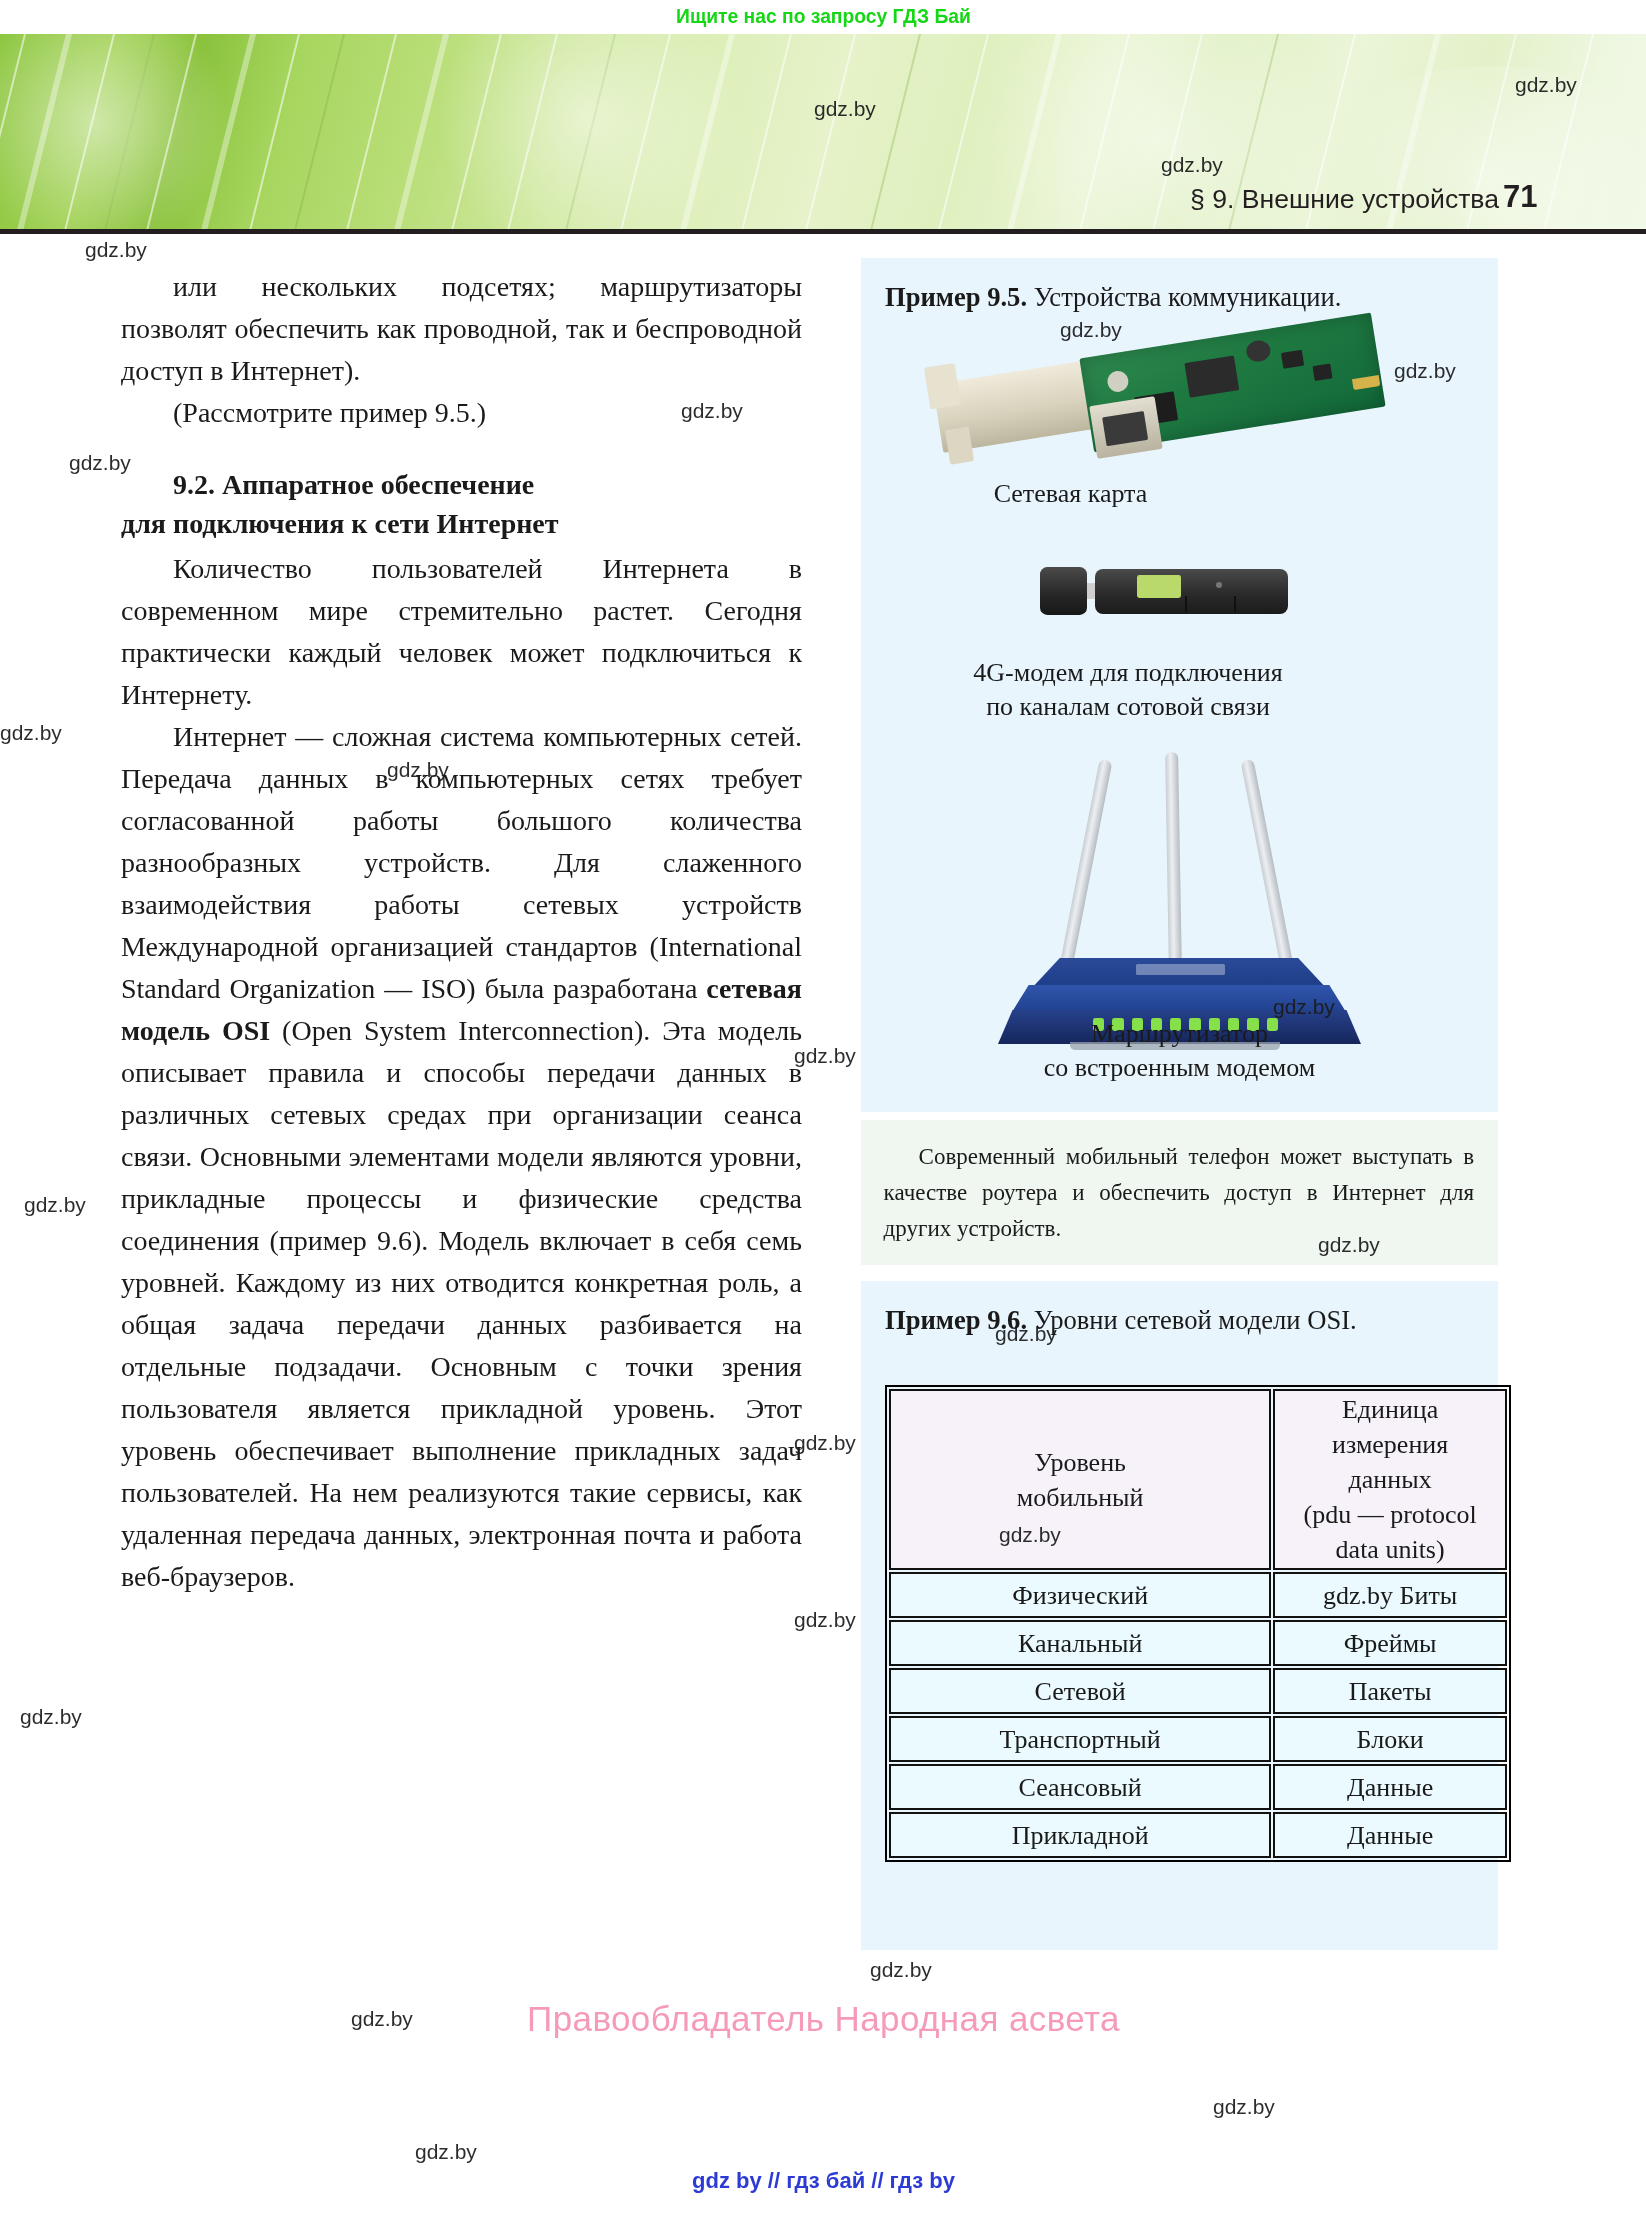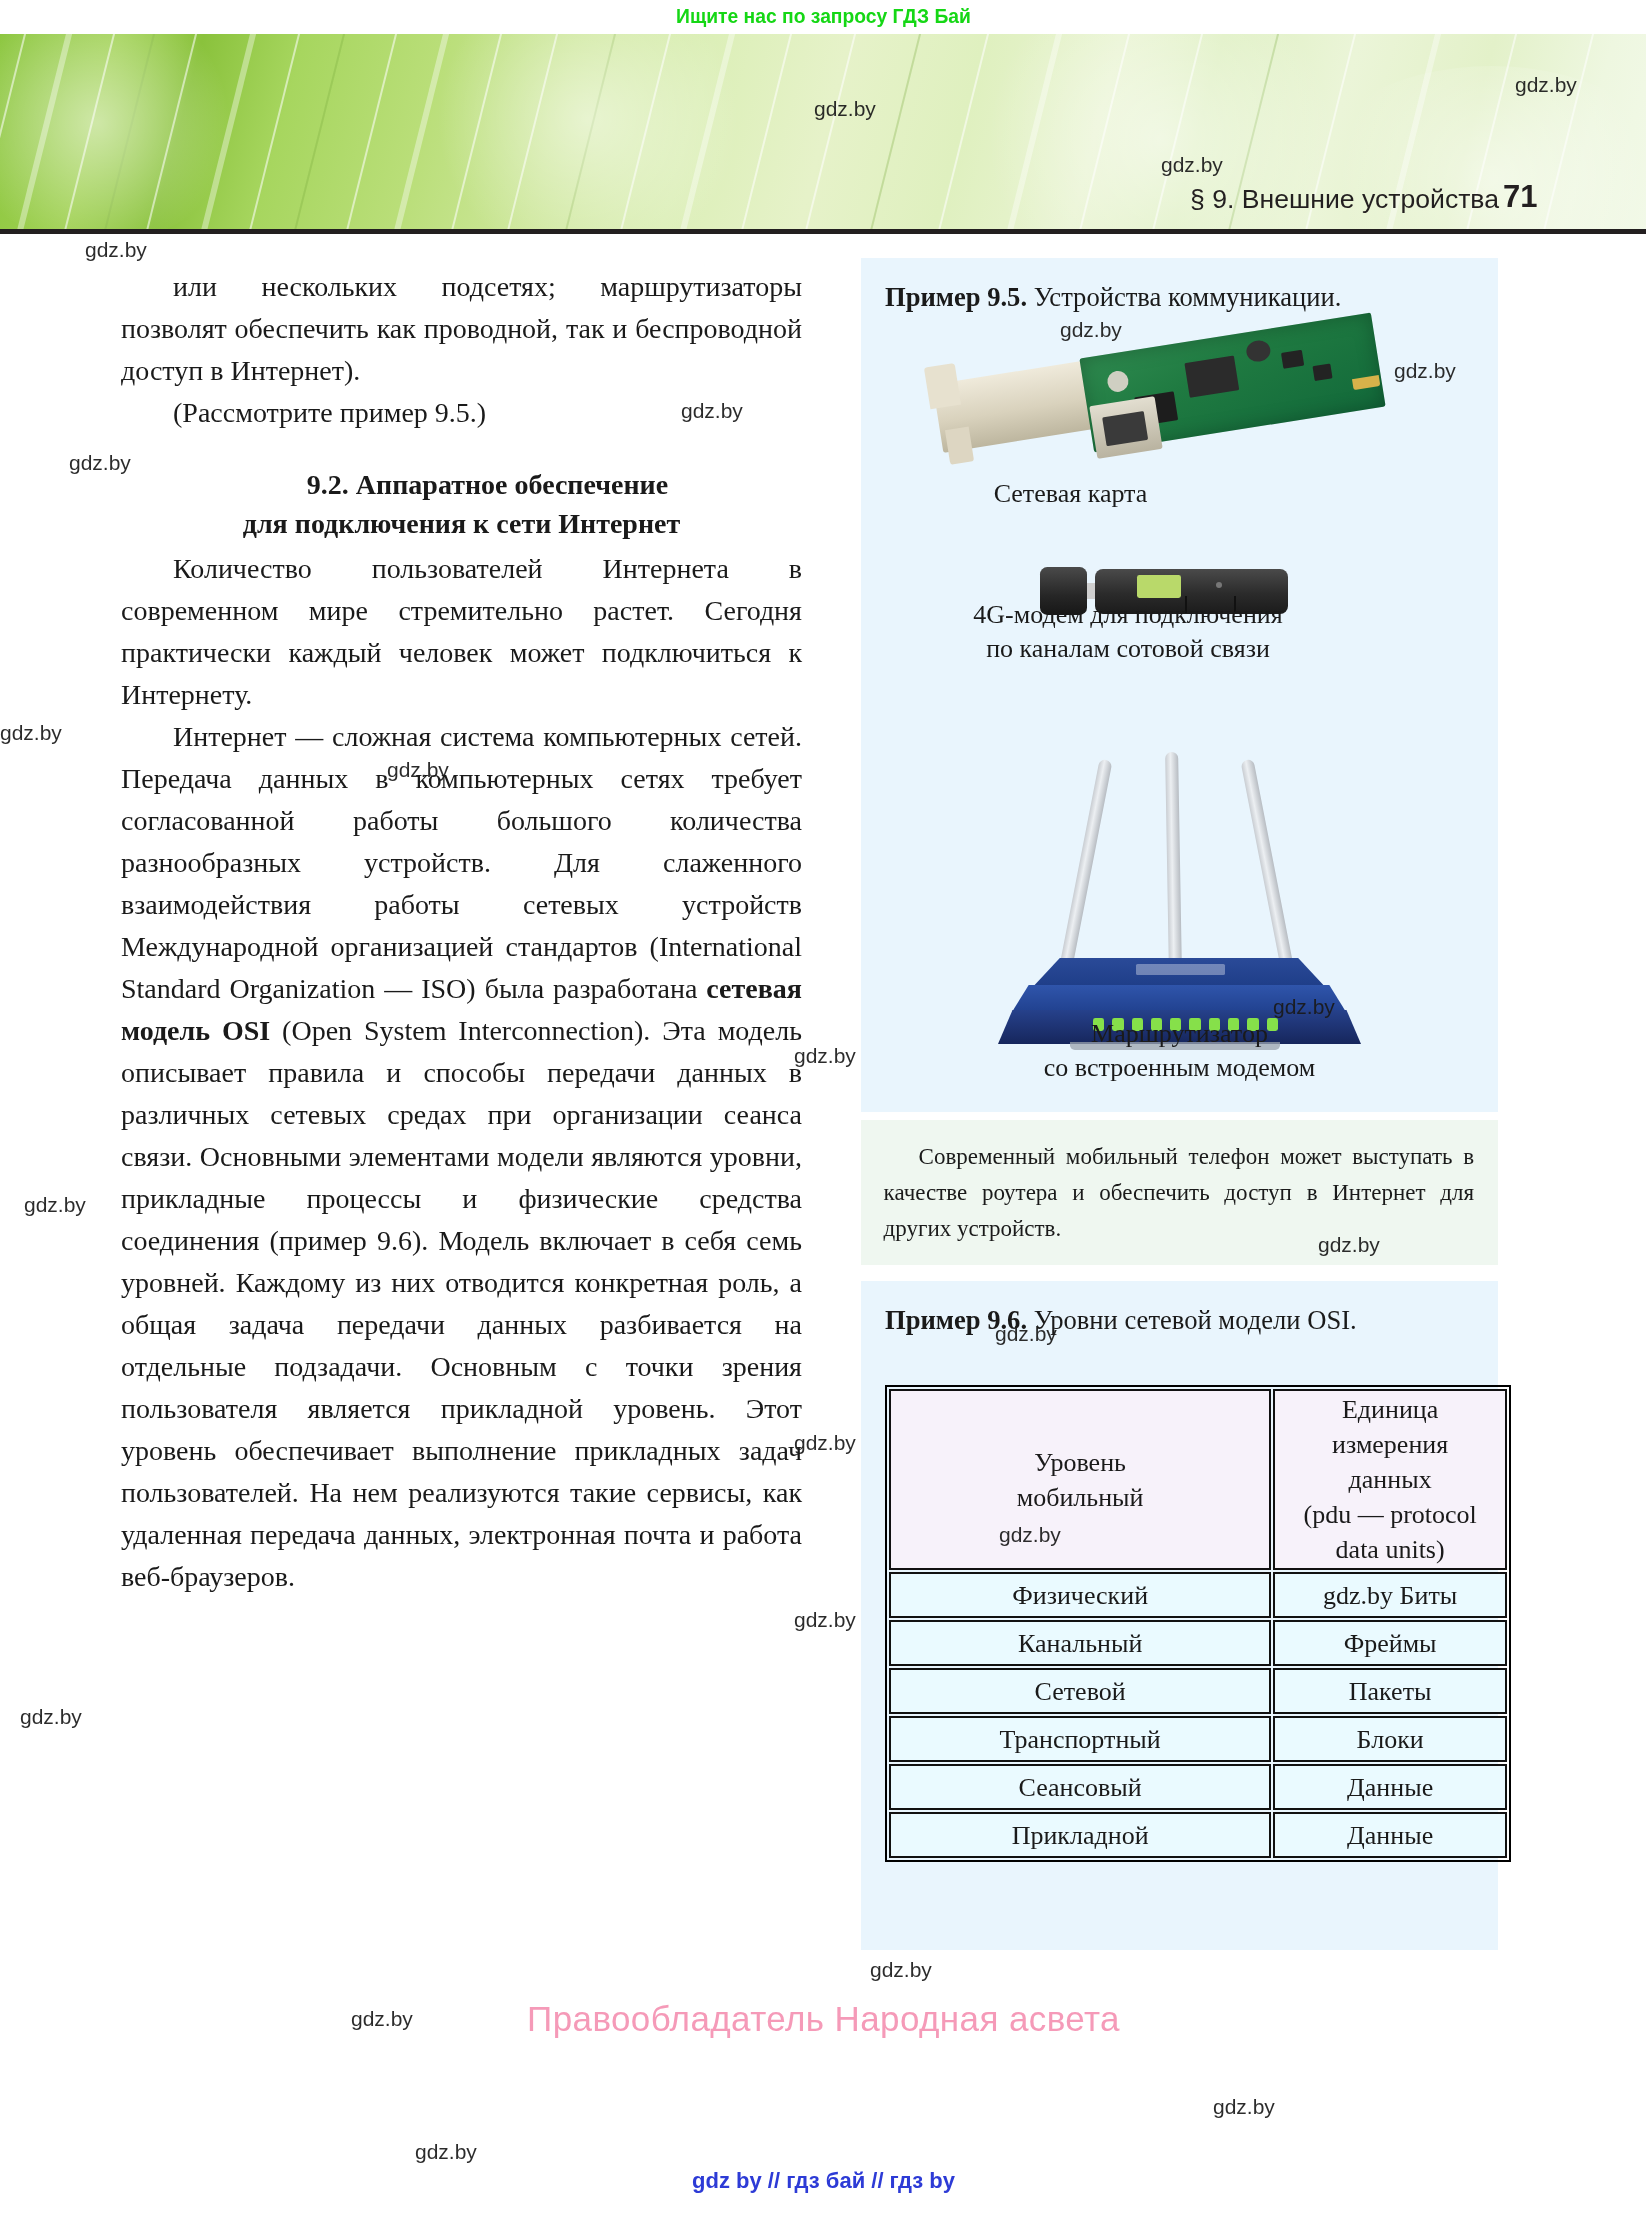--- a/index.html
+++ b/index.html
@@ -79,21 +79,21 @@
     position:absolute; left:121px; top:266px; width:681px;
     font-size:28px; line-height:42px; color:#1a1a1a;
     text-align:justify; text-justify:inter-word;
     font-family:"Liberation Serif", serif;
   }
   .col-left p { margin:0 0 0 0; text-indent:52px; }
   .col-left p.noind { text-indent:52px; }
   .sec-head {
     margin:31px 0 4.8px 0;
     font-weight:700; font-size:28px; line-height:39px;
-    text-indent:52px; text-align:center;
+    text-indent:52px; text-align:left;
   }
   .sec-head .l2 { display:block; text-indent:0; }
 
   
   .box-example {
     position:absolute; left:861px; width:637px;
     background:#e9f5fd;
   }
   #ex95 { top:258px; height:854px; }
   .ex-title {
@@ -206,21 +206,21 @@
   .router-brand {
     position:absolute; left:201px; top:214px; width:89px; height:11.3px;
     background:rgba(255,255,255,.35); border-radius:1.6px;
   }
   .router-foot {
     position:absolute; left:135px; top:292px; width:210px; height:8px;
     background:#9aa3ad; border-radius:0 0 4.8px 4.8px; opacity:.75;
   }
 
   .cap-nic    { position:absolute; left:861px; top:477px; width:419px; }
-  .cap-modem  { position:absolute; left:861px; top:598px; width:534px; }
+  .cap-modem  { position:absolute; left:861px; top:656px; width:534px; }
   .cap-router { position:absolute; left:861px; top:1017px; width:637px; }
 
   
   .box-note {
     position:absolute; left:861px; top:1120px; width:637px; height:145px;
     background:#eff7f0;
     padding:19.3px 24px 0 22.6px;
     font-size:23px; line-height:36px; color:#1a1a1a;
     text-align:justify;
   }

